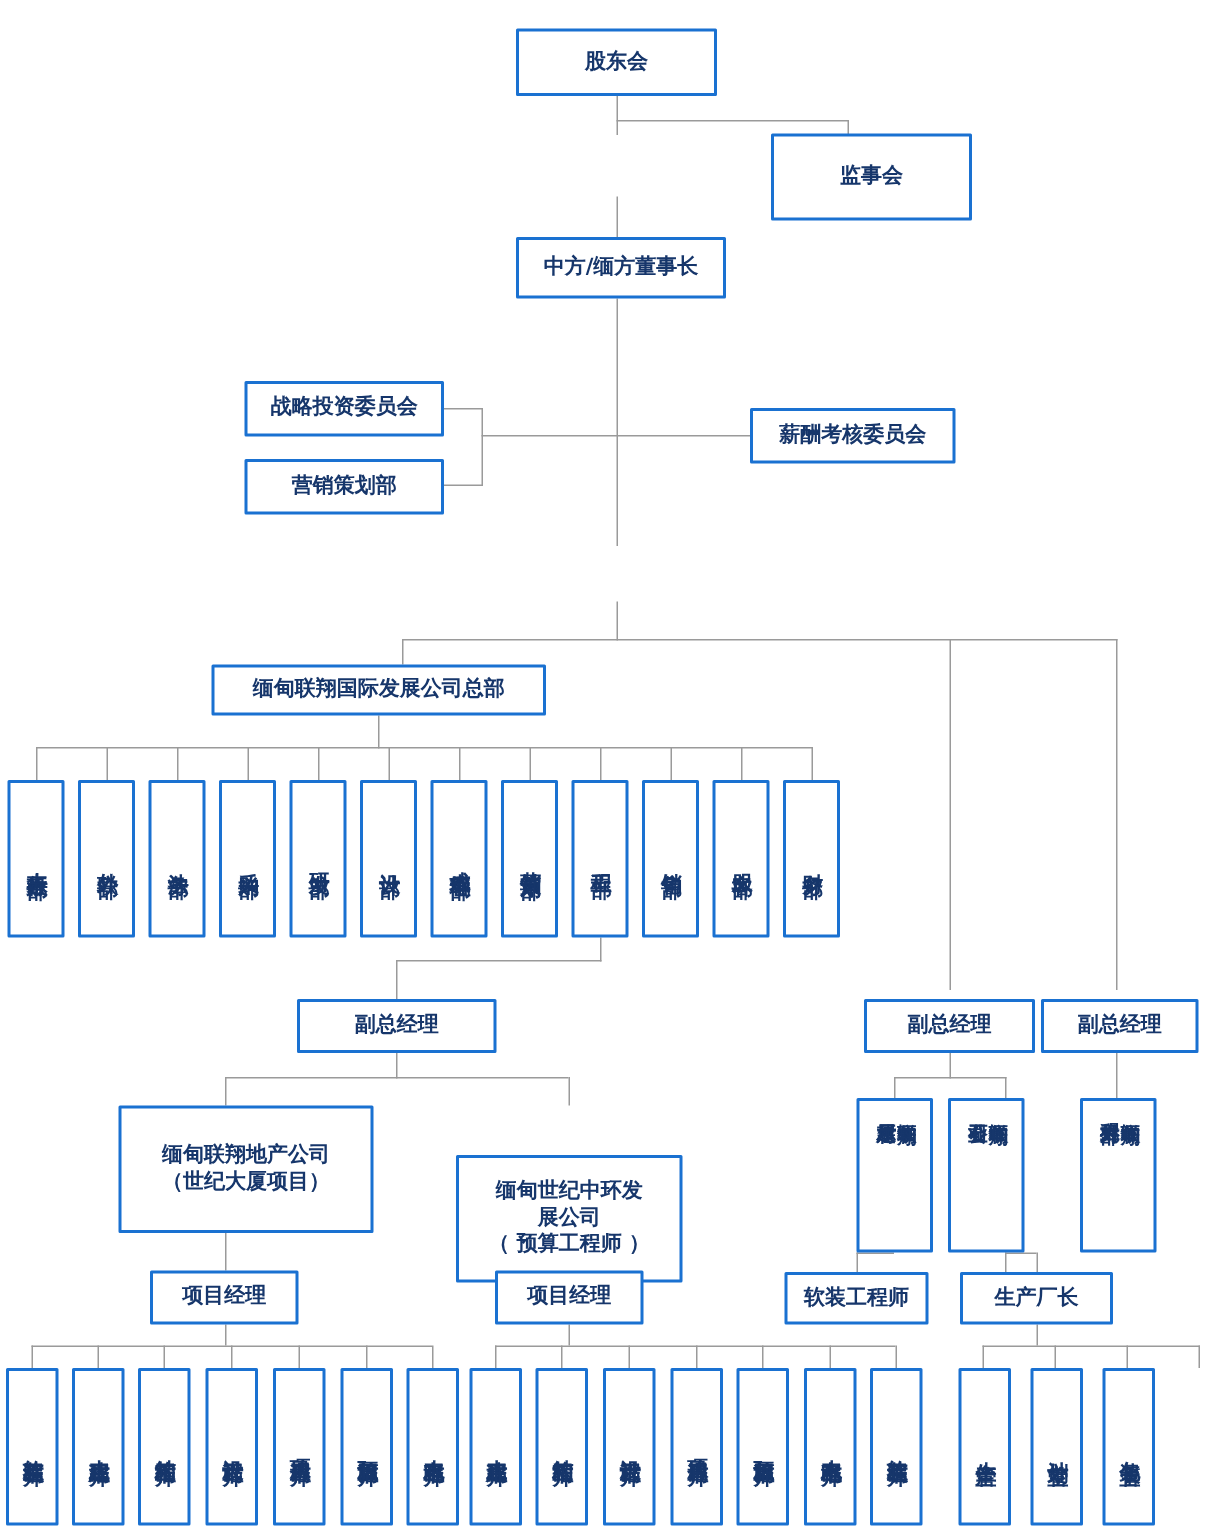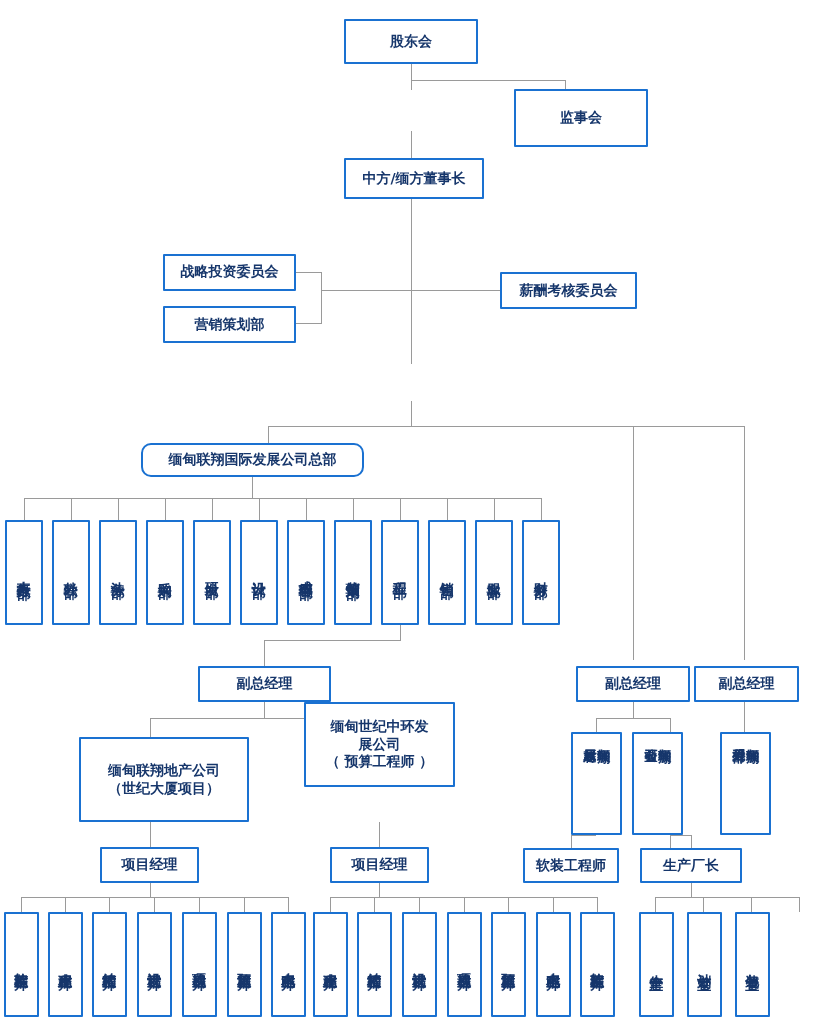--- a/index.html
+++ b/index.html
@@ -180,21 +180,21 @@
 
   <div class="box" style="left:344px;top:158px;width:140px;height:41px;">中方/缅方董事长</div>
 
   <div class="box" style="left:163px;top:254px;width:133px;height:37px;font-family:Liberation Mono, monospace;">战略投资委员会</div>
 
   <div class="box" style="left:163px;top:306px;width:133px;height:37px;">营销策划部</div>
 
   <div class="box" style="left:500px;top:272px;width:137px;height:37px;">薪酬考核委员会</div>
 
 
-  <div class="box" style="left:141px;top:443px;width:223px;height:34px;border-radius:10px;">缅甸联翔国际发展公司总部</div>
+  <div class="box" style="left:141px;top:443px;width:223px;height:34px;">缅甸联翔国际发展公司总部</div>
 
   <div class="box vbox" style="left:5px;top:520px;width:38px;height:105px;">人事行政部</div>
   <div class="box vbox" style="left:52px;top:520px;width:38px;height:105px;">外联部</div>
   <div class="box vbox" style="left:99px;top:520px;width:38px;height:105px;">法务部</div>
   <div class="box vbox" style="left:146px;top:520px;width:38px;height:105px;">采购部</div>
   <div class="box vbox" style="left:193px;top:520px;width:38px;height:105px;">研发部</div>
   <div class="box vbox" style="left:240px;top:520px;width:38px;height:105px;">设计部</div>
   <div class="box vbox" style="left:287px;top:520px;width:38px;height:105px;">成本管理部</div>
   <div class="box vbox" style="left:334px;top:520px;width:38px;height:105px;">营销策划部</div>
   <div class="box vbox" style="left:381px;top:520px;width:38px;height:105px;">工程部</div>
@@ -206,21 +206,21 @@
 
   <div class="box" style="left:576px;top:666px;width:114px;height:36px;">副总经理</div>
 
   <div class="box" style="left:694px;top:666px;width:105px;height:36px;">副总经理</div>
 
   <div class="box multi" style="left:79px;top:737px;width:170px;height:85px;">
     <span>缅甸联翔地产公司</span>
     <span>（世纪大厦项目）</span>
   </div>
 
-  <div class="box multi" style="left:304px;top:702px;width:151px;height:85px;">
+  <div class="box multi" style="left:304px;top:770px;width:151px;height:85px;">
     <span>缅甸世纪中环发</span>
     <span>展公司</span>
     <span>（ 预算工程师 ）</span>
   </div>
 
   <div class="box" style="left:100px;top:847px;width:99px;height:36px;">项目经理</div>
   <div class="box" style="left:330px;top:847px;width:99px;height:36px;">项目经理</div>
 
   <div class="box vbox" style="left:4px;top:912px;width:35px;height:105px;">软装工程师</div>
   <div class="box vbox" style="left:48px;top:912px;width:35px;height:105px;">土建工程师</div>

